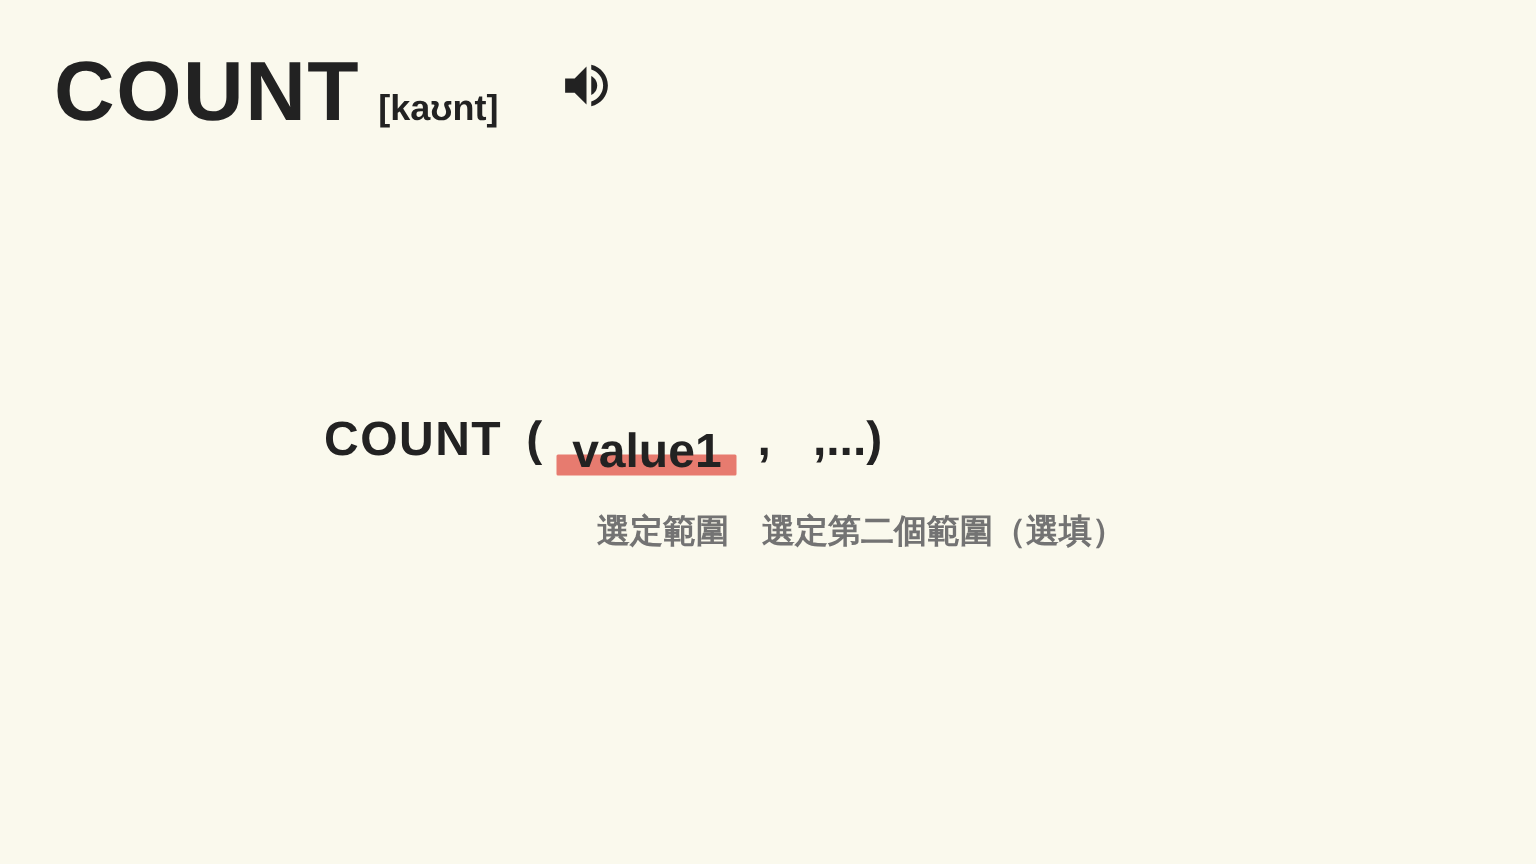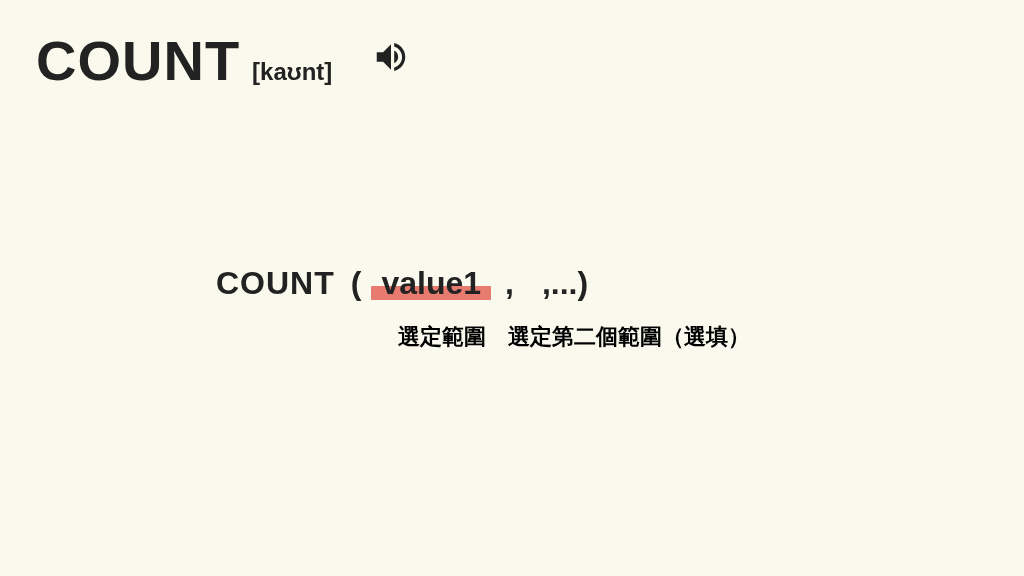--- a/index.html
+++ b/index.html
@@ -51,20 +51,21 @@
     align-items: center;
   }
   .fn-name { letter-spacing: 1px; }
   .paren { margin: 0 2px; }
   .gap-s { display:inline-block; width: 14px; }
   .gap-xs { display:inline-block; width: 8px; }
   .arg {
     position: relative;
     display: inline-block;
     padding: 0 4px;
+    margin-top: 17px;
   }
   .arg .hl {
     position: absolute;
     left: -6px;
     right: -6px;
     bottom: 2px;
     height: 14px;
     z-index: 0;
     border-radius: 1px;
   }
@@ -72,21 +73,21 @@
   .hl-red { background: #e77b6f; }
   .hl-yellow { background: #f3c95a; }
   .comma { margin: 0 6px; }
   .label-row {
     margin-top: 20px;
     margin-left: 182px;
     display: flex;
     gap: 22px;
     font-size: 22px;
     font-weight: 600;
-    color: #000000;
+    color: #737373;
   }
 </style>
 </head>
 <body>
 
 <div class="header">
   <span class="title">COUNT</span>
   <span class="phonetic">[kaʊnt]</span>
 </div>
 

